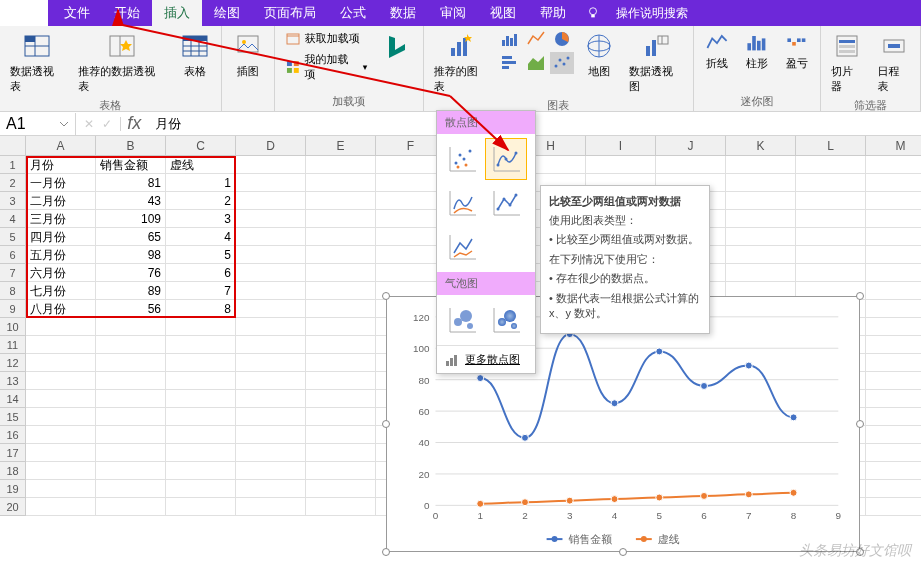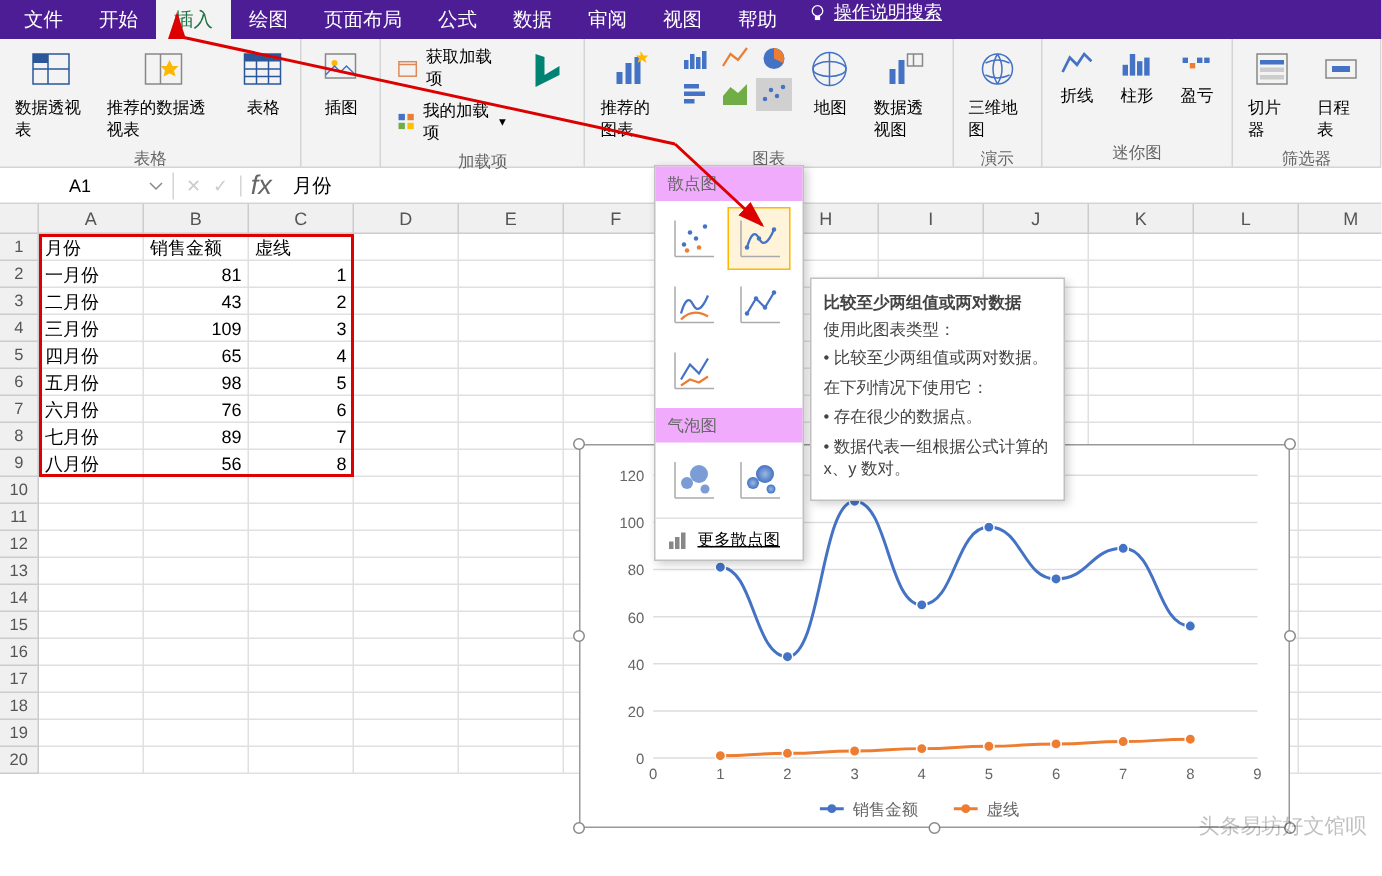--- a/index.html
+++ b/index.html
@@ -1,39 +1,39 @@
 <!DOCTYPE html>
 <html><head>
 <meta charset="utf-8">
 <style>
 * { margin: 0; padding: 0; box-sizing: border-box; font-family: "Microsoft YaHei", Arial, sans-serif; }
 body { width: 921px; height: 584px; background: #fff; overflow: hidden; position: relative; font-size: 12px; }
 
 
-.titlebar { background: #4c1d95; height: 26px; display: flex; align-items: flex-start; color: #fff; padding-left: 4px; }
+.titlebar { background: #6d28d9; height: 26px; display: flex; align-items: center; color: #fff; padding-left: 4px; margin-left: 48px; }
 .tab { padding: 4px 12px; cursor: pointer; font-size: 13px; }
 .tab.active { background: #f3f3f3; color: #217346; }
-.help-icon { margin-left: 8px; display: flex; align-items: center; gap: 4px; text-decoration: underline; }
+.help-icon { margin-left: 8px; display: flex; align-items: center; gap: 16px; }
 .help-icon svg { width: 14px; height: 14px; }
 
 
 .ribbon { background: #f3f3f3; height: 86px; border-bottom: 1px solid #d4d4d4; display: flex; font-size: 11px; }
 .rgroup { border-right: 1px solid #d4d4d4; display: flex; flex-direction: column; padding: 2px 6px 0 6px; }
 .rgroup-content { flex: 1; display: flex; align-items: flex-start; gap: 6px; }
 .rgroup-label { text-align: center; font-size: 11px; color: #666; padding: 2px 0; }
 .rbtn { display: flex; flex-direction: column; align-items: center; gap: 2px; padding: 2px 4px; cursor: pointer; min-width: 38px; }
 .ricon { width: 32px; height: 32px; display: flex; align-items: center; justify-content: center; }
 .ricon svg { width: 28px; height: 28px; }
 .rsmall { display: flex; flex-direction: column; gap: 2px; }
 .rsmall-btn { display: flex; align-items: center; gap: 4px; padding: 2px 4px; cursor: pointer; font-size: 11px; }
 .rsmall-btn svg { width: 16px; height: 16px; }
 
 
 .fbar { height: 24px; border-bottom: 1px solid #d4d4d4; display: flex; align-items: center; background: #fff; }
-.namebox { width: 76px; border-right: 1px solid #d4d4d4; padding: 2px 6px; font-size: 12px; display: flex; align-items: center; justify-content: space-between; margin-left: 40px; }
+.namebox { width: 76px; border-right: 1px solid #d4d4d4; padding: 2px 6px; font-size: 16px; display: flex; align-items: center; justify-content: space-between; }
 .namebox svg { width: 10px; height: 10px; }
 .fx-btns { display: flex; align-items: center; gap: 8px; padding: 0 8px; border-right: 1px solid #d4d4d4; color: #888; }
 .fx-label { font-style: italic; font-size: 18px; color: #666; padding: 0 6px; }
 .f-input { border: none; outline: none; font-size: 13px; flex: 1; padding: 2px 8px; }
 
 
 .grid-wrap { position: relative; }
 .corner { position: absolute; left: 0; top: 0; width: 26px; height: 20px; background: #f0f0f0; border-right: 1px solid #ccc; border-bottom: 1px solid #ccc; }
 .col-headers { position: absolute; left: 26px; top: 0; height: 20px; display: flex; }
 .col-h { width: 70px; background: #f0f0f0; border-right: 1px solid #ccc; border-bottom: 1px solid #ccc; text-align: center; line-height: 20px; font-size: 12px; color: #555; }
@@ -71,21 +71,21 @@
 .chart-svg { width: 100%; height: 100%; }
 
 
 .arrows { position: absolute; top: 0; left: 0; width: 921px; height: 584px; pointer-events: none; z-index: 20; }
 
 
 .chart-grid { display: grid; grid-template-columns: repeat(3, 24px); gap: 2px; }
 .chart-grid .cg { width: 24px; height: 22px; display: flex; align-items: center; justify-content: center; cursor: pointer; }
 .chart-grid .cg svg { width: 20px; height: 18px; }
 
-.watermark { position: absolute; right: 10px; bottom: 24px; font-size: 14px; color: rgba(0,0,0,0.25); z-index: 5; margin-top: 48px; }
+.watermark { position: absolute; right: 10px; bottom: 24px; font-size: 14px; color: rgba(0,0,0,0.25); font-style: italic; z-index: 5; margin-top: 48px; }
 </style>
 </head>
 <body>
 
 <div class="titlebar">
   <div class="tab">文件</div>
   <div class="tab">开始</div>
   <div class="tab active">插入</div>
   <div class="tab">绘图</div>
   <div class="tab">页面布局</div>
@@ -264,35 +264,20 @@
               <rect x="16" y="4" width="10" height="8" fill="none" stroke="#888"></rect>
               <line x1="20" y1="4" x2="20" y2="12" stroke="#888"></line>
             </svg>
           </div>
         <span>数据透视图</span>
       </div>
     </div>
     <div class="rgroup-label">图表</div>
   </div>
 
-  <div class="rgroup">
-    <div class="rgroup-content">
-      <div class="rbtn">
-        <div class="ricon">
-            <svg viewBox="0 0 28 28">
-              <circle cx="14" cy="14" r="10" fill="none" stroke="#4472c4"></circle>
-              <path d="M6 10 Q14 6 22 10 M6 18 Q14 22 22 18" fill="none" stroke="#4472c4"></path>
-              <path d="M14 4 Q8 14 14 24 M14 4 Q20 14 14 24" fill="none" stroke="#4472c4"></path>
-            </svg>
-          </div>
-        <span>三维地图</span>
-      </div>
-    </div>
-    <div class="rgroup-label">演示</div>
-  </div>
 
   <div class="rgroup">
     <div class="rgroup-content">
       <div class="rbtn" style="min-width:34px">
         <div class="ricon" style="width:24px;height:24px">
             <svg viewBox="0 0 20 18">
               <polyline points="2,14 6,6 10,10 14,4 18,8" fill="none" stroke="#4472c4" stroke-width="1.5"></polyline>
             </svg>
           </div>
         <span>折线</span>

